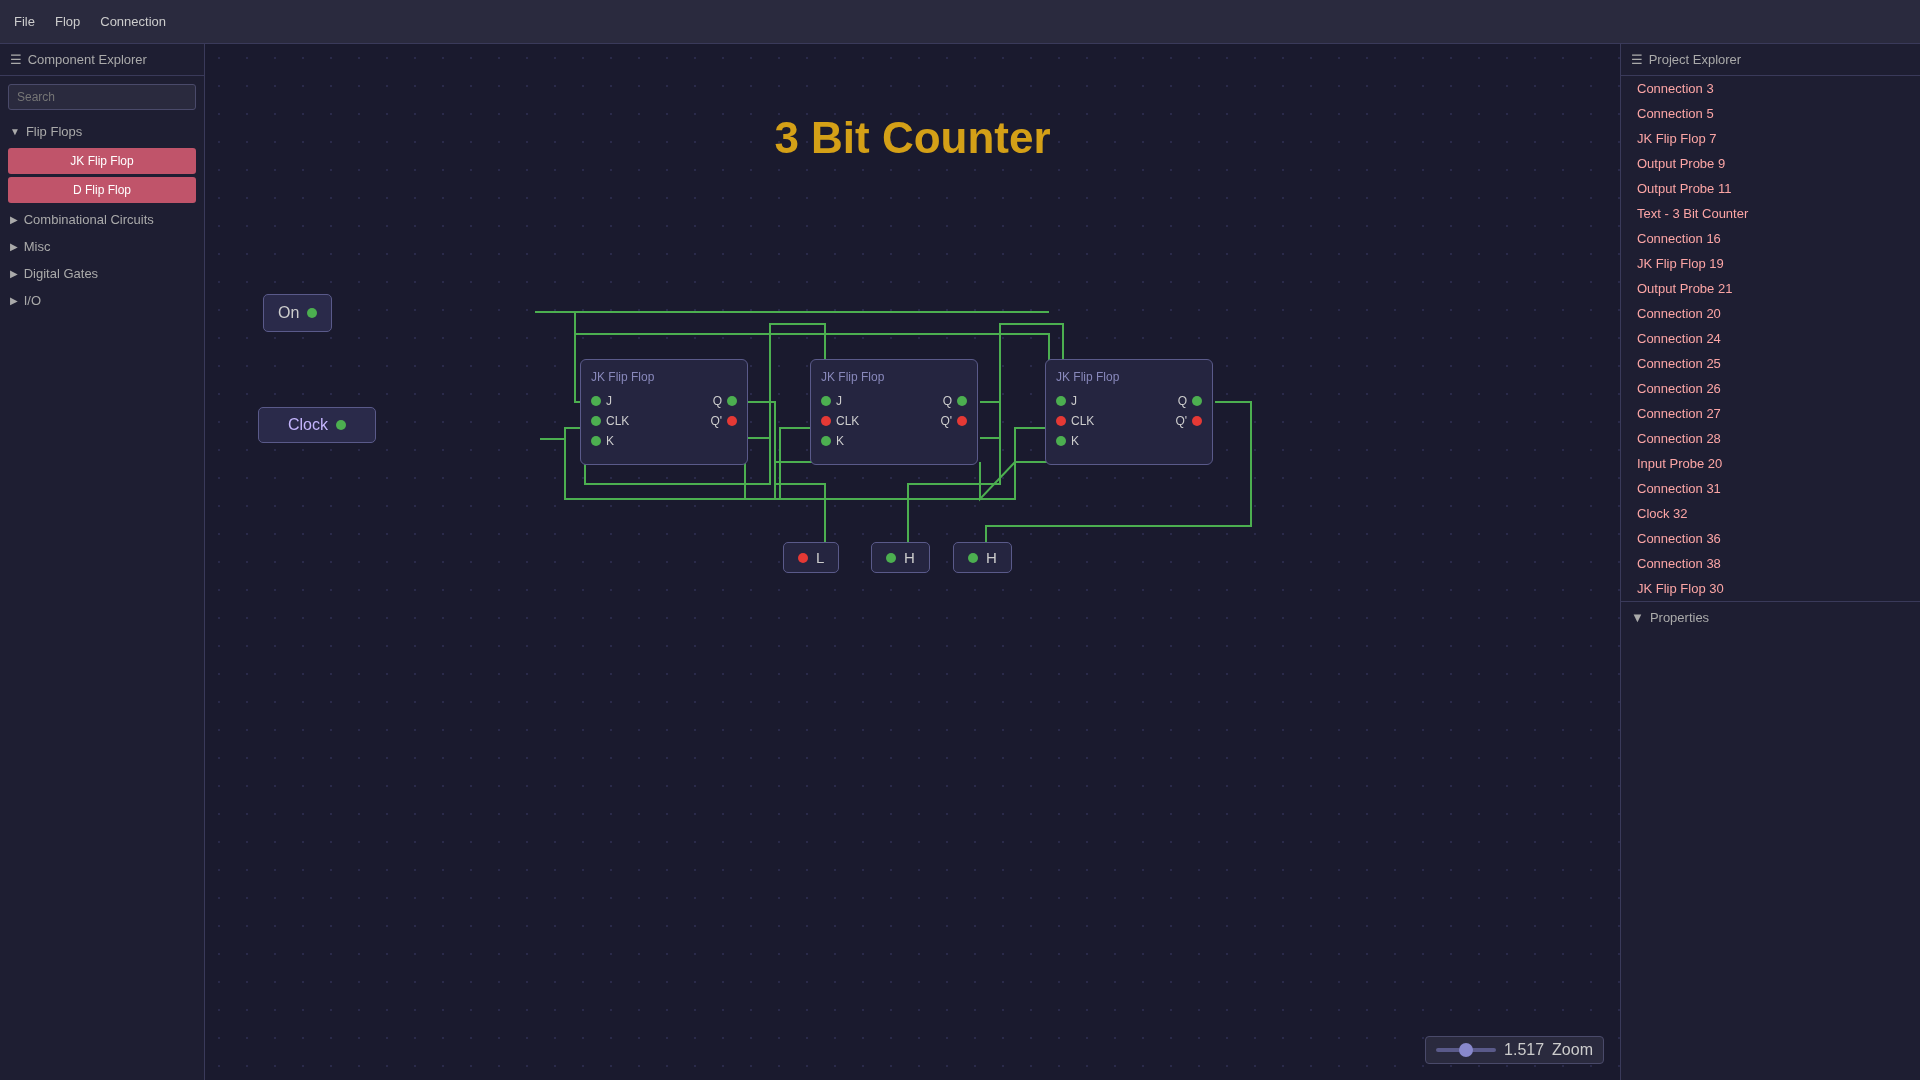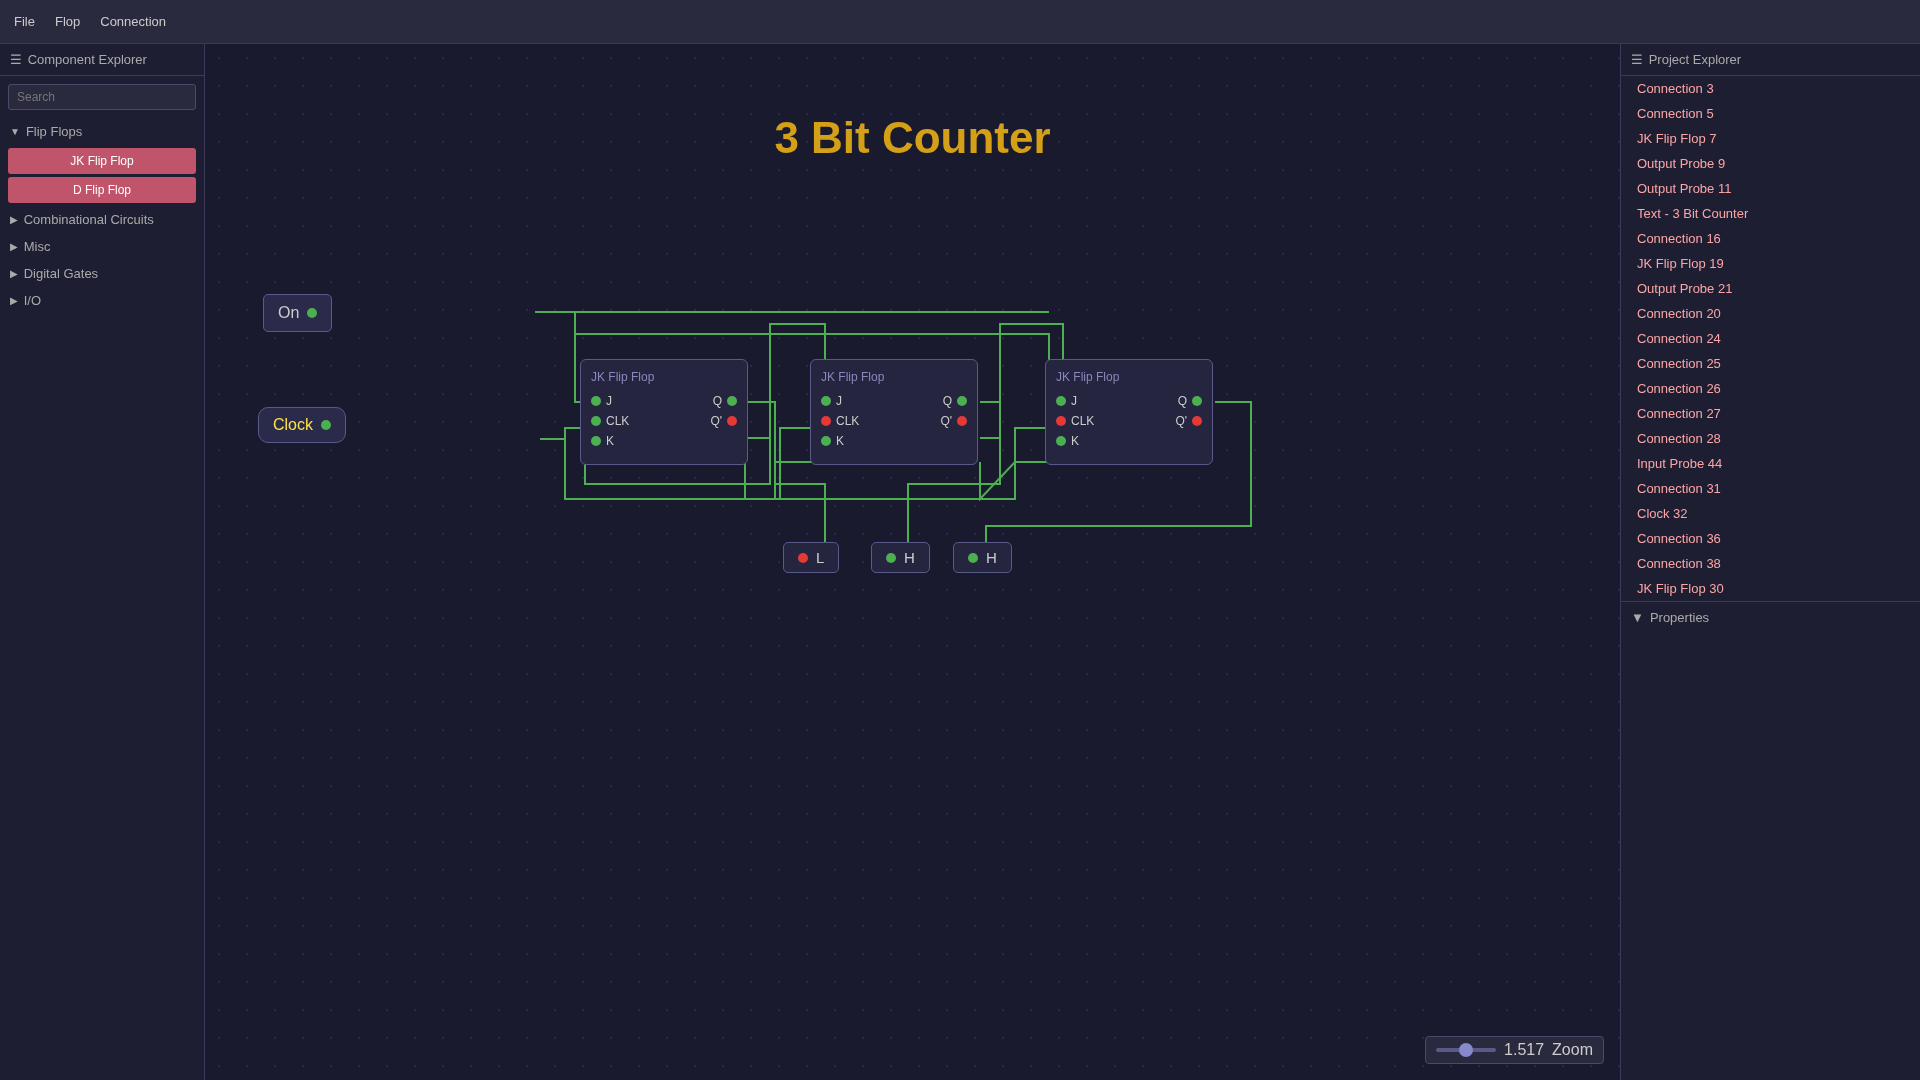--- a/index.html
+++ b/index.html
@@ -138,23 +138,23 @@
     .dot-green { width: 10px; height: 10px; border-radius: 50%; background: #4caf50; display: inline-block; flex-shrink: 0; }
     .dot-red { width: 10px; height: 10px; border-radius: 50%; background: #e53935; display: inline-block; flex-shrink: 0; }
 
     
     #clock-button {
       position: absolute;
       top: 363px;
       left: 53px;
       background: #2a2a4a;
       border: 1px solid #5a5a8a;
-      border-radius: 10px;
-      padding: 8px 14px;
-      color: #fde047;
+      border-radius: 5px;
+      padding: 8px 29px;
+      color: #c4b5fd;
       font-size: 16px;
       display: flex;
       align-items: center;
       gap: 8px;
       cursor: pointer;
     }
 
     
     .jk-card {
       position: absolute;
@@ -499,21 +499,21 @@
         <div class="project-item">Text - 3 Bit Counter</div>
         <div class="project-item">Connection 16</div>
         <div class="project-item">JK Flip Flop 19</div>
         <div class="project-item">Output Probe 21</div>
         <div class="project-item">Connection 20</div>
         <div class="project-item">Connection 24</div>
         <div class="project-item">Connection 25</div>
         <div class="project-item">Connection 26</div>
         <div class="project-item">Connection 27</div>
         <div class="project-item">Connection 28</div>
-        <div class="project-item">Input Probe 44</div>
+        <div class="project-item">Input Probe 20</div>
         <div class="project-item">Connection 31</div>
         <div class="project-item">Clock 32</div>
         <div class="project-item">Connection 36</div>
         <div class="project-item">Connection 38</div>
         <div class="project-item">JK Flip Flop 30</div>
       </div>
 
     <div id="properties-header">
       <span>▼</span>
       <span>Properties</span>

